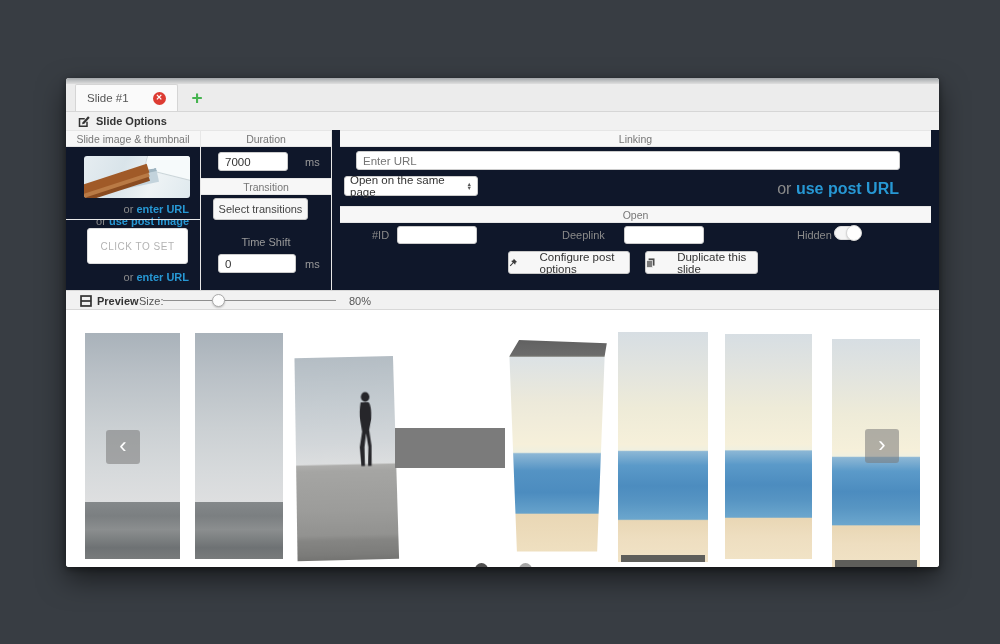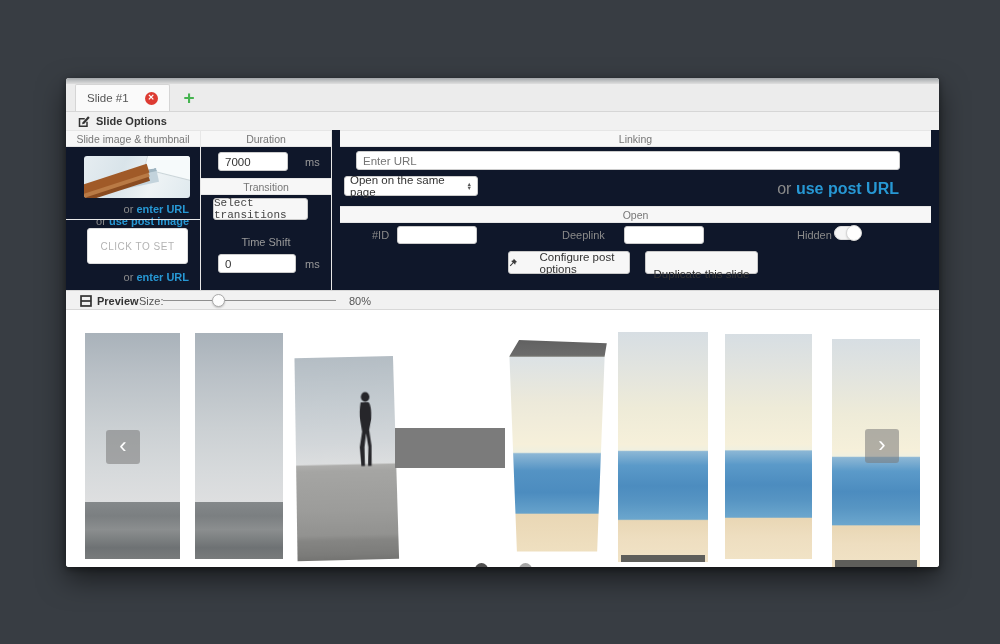--- a/index.html
+++ b/index.html
@@ -10,21 +10,21 @@
   
   .panel { position:absolute; left:66px; top:78px; width:873px; height:489px;
            background:#fff; border-radius:3px; box-shadow:0 12px 28px rgba(0,0,0,.55), 0 2px 6px rgba(0,0,0,.4); }
   .panel-top-edge { position:absolute; left:0; top:0; width:100%; height:6px;
            background:linear-gradient(#a3a7aa,#dfdfdf); border-radius:3px 3px 0 0; }
 
   
   .tabbar { position:absolute; left:0; top:6px; width:100%; height:28px; background:#ececec;
             border-bottom:1px solid #d6d6d6; display:flex; align-items:stretch; }
   .tab { margin-left:9px; background:#fafafa; border:1px solid #d5d5d5; border-bottom:none;
-         border-radius:2px 2px 0 0; display:flex; align-items:center; gap:16px; padding:0 11px;
+         border-radius:2px 2px 0 0; display:flex; align-items:center; gap:24px; padding:0 11px;
          font-size:11.5px; color:#555; }
   .del-ico { width:13px; height:13px; border-radius:50%; background:#dd3b32; color:#fff;
              font-size:8px; font-weight:bold; display:flex; align-items:center; justify-content:center; line-height:1; }
   .add-btn { display:flex; align-items:center; padding:0 14px; color:#46b450; font-size:19px; font-weight:bold; }
 
   
   .opts-head { position:absolute; left:0; top:34px; width:100%; height:18px; background:#f1f1f1;
                display:flex; align-items:center; gap:6px; padding-left:12px;
                font-size:11px; font-weight:bold; color:#333; }
   .pencil { width:12px; height:12px; }
@@ -50,21 +50,21 @@
   .click-set { position:absolute; left:21px; top:98px; width:101px; height:36px; border:1px solid #ddd;
                border-radius:3px; background:#fff; font-size:10px; color:#b3b3b3; letter-spacing:.5px;
                display:flex; align-items:center; justify-content:center; }
 
   
   .inp { border:1px solid #ccc; border-radius:3px; background:#fff; font-family:"Liberation Sans",sans-serif;
          font-size:11.5px; color:#333; padding:0 6px; height:19px; }
   .ms { position:absolute; font-size:11px; color:#999; }
   .t-btn { position:absolute; left:12px; top:68px; width:95px; height:22px; background:#f7f7f7;
            border:1px solid #c9c9c9; border-radius:3px; font-size:11px; color:#444;
-           display:flex; align-items:center; justify-content:center; box-shadow:0 1px 0 rgba(0,0,0,.04);font-family:Liberation Mono, monospace; }
+           display:flex; align-items:center; justify-content:center; box-shadow:0 1px 0 rgba(0,0,0,.04); }
   .tshift { position:absolute; left:0; top:106px; width:100%; text-align:center; font-size:11px; color:#9a9a9a; }
 
   
   .rh { position:absolute; left:8px; width:591px; }
   .url-inp { position:absolute; left:24px; top:21px; width:544px; }
   .sel { position:absolute; left:12px; top:46px; width:134px; height:20px; border:1px solid #ccc; border-radius:3px;
          background:#fff; display:flex; align-items:center; font-size:11.5px; color:#333; padding:0 5px; }
   .sel .stp { margin-left:auto; display:flex; flex-direction:column; line-height:4px; font-size:5.5px; color:#555; }
   .postlink { position:absolute; right:40px; top:50px; font-size:16px; color:#8a8a8a; }
   .postlink a { color:#2798d4; font-weight:bold; text-decoration:none; }
@@ -208,21 +208,21 @@
         <div class="toggle">
           <div class="knob"></div>
         </div>
 
         <div class="mbtn" style="left:176px;width:122px;">
           <svg width="11" height="11" viewBox="0 0 16 16">
             <path d="M9 1 L15 7 L12.5 8 L11.5 12 L8.5 9 L3 15 L1.5 13.5 L7 8 L4 5 L8 4 Z" fill="#3a3a3a"></path>
           </svg>
           <span>Configure post options</span>
         </div>
-        <div class="mbtn" style="left:313px;width:113px;flex-direction:column;">
+        <div class="mbtn" style="left:313px;width:113px;">
           <svg width="11" height="12" viewBox="0 0 14 16">
             <rect x="4" y="1" width="9" height="11" fill="#4a4a4a"></rect>
             <rect x="1" y="4" width="9" height="11" fill="#7a7a7a" stroke="#fff" stroke-width="1"></rect>
           </svg>
           <span>Duplicate this slide</span>
         </div>
       </div>
     </div>
 
     <div class="pbar">

